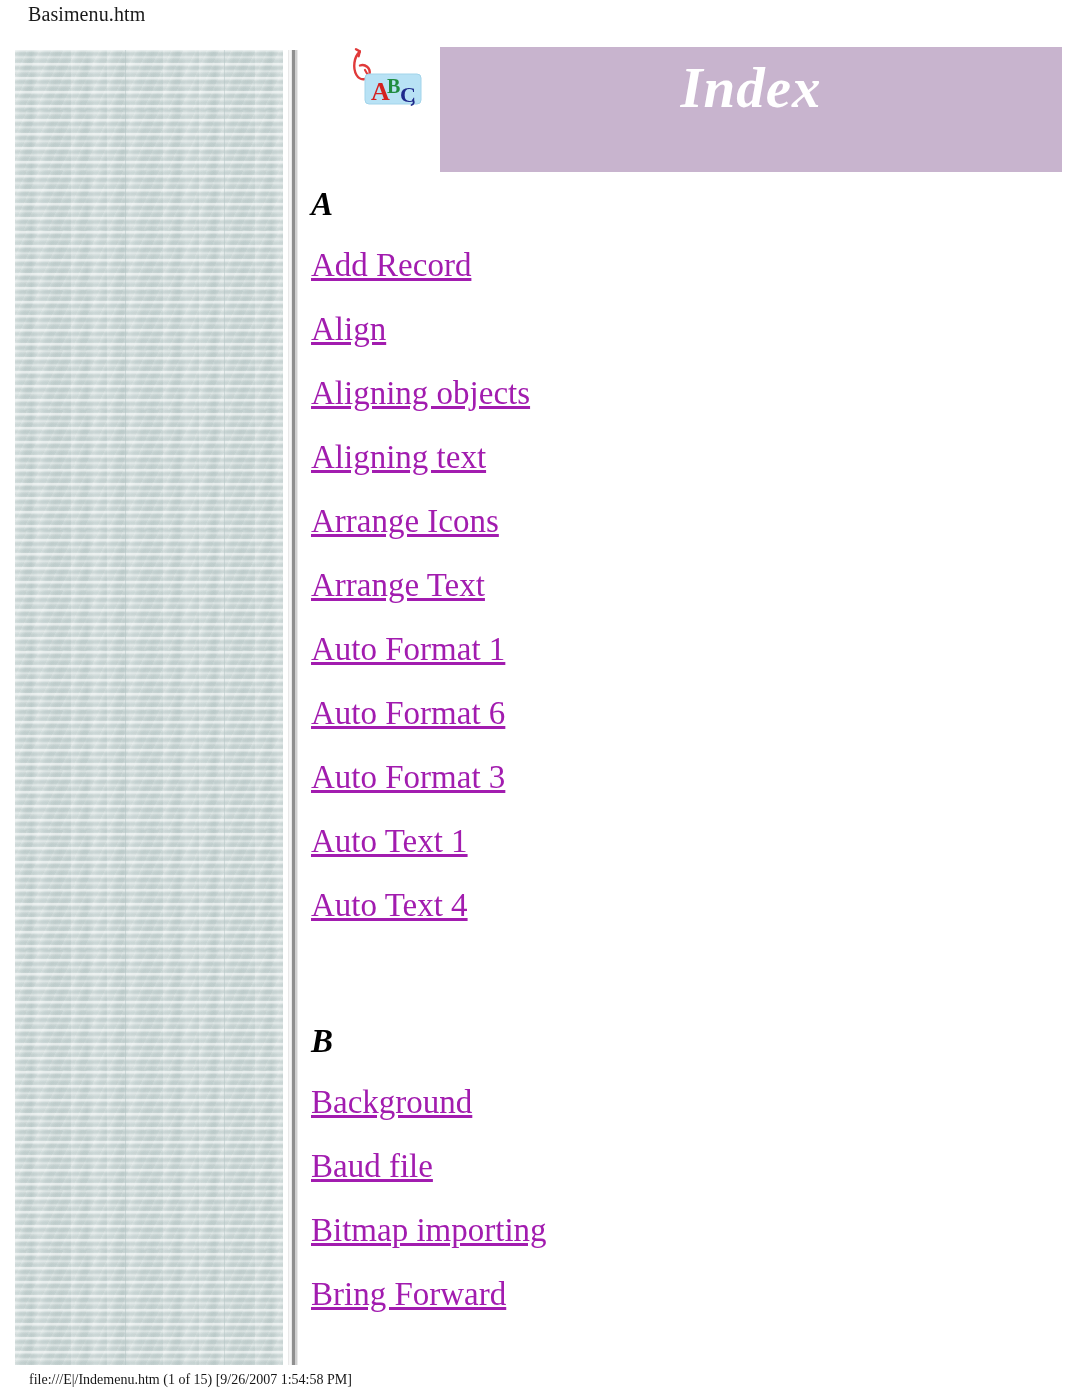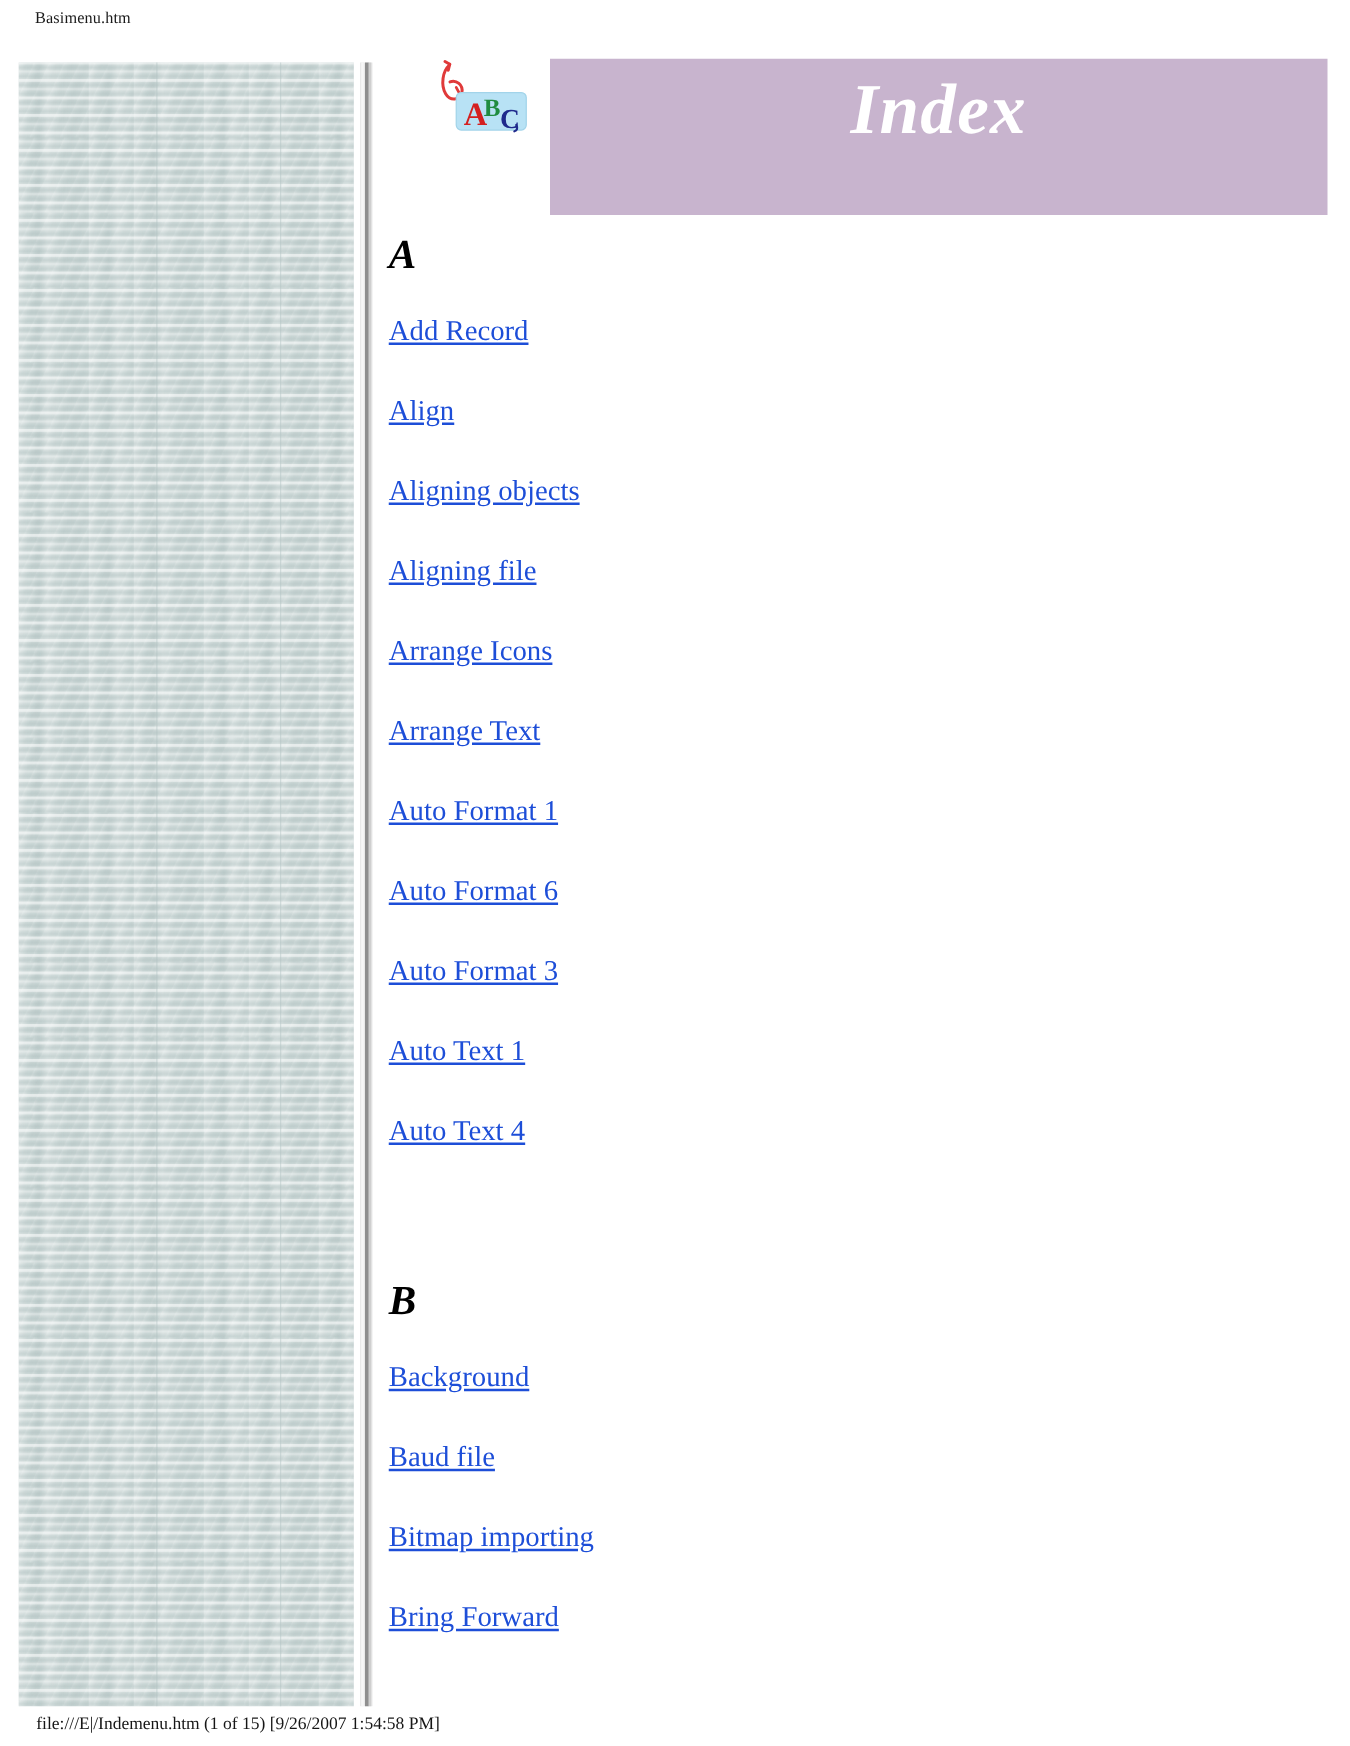--- a/index.html
+++ b/index.html
@@ -14,21 +14,21 @@
     overflow: hidden;
     font-family: "Liberation Serif", "DejaVu Serif", serif;
     color: #000000;
   }
 
   
   #page-caption {
     position: absolute;
     left: 28px;
     top: 5px;
-    font-size: 13px;
+    font-size: 20px;
     line-height: 18px;
     letter-spacing: .1px;
     color: #1a1a1a;
     white-space: nowrap;
   }
 
   
   #sidebar-wrap {
     position: absolute;
     left: 15px;
@@ -177,23 +177,23 @@
     font-weight: bold;
     font-style: italic;
     color: #000000;
     margin: 0 0 27px 0;
     padding: 0;
   }
   .group-B .letter-heading { margin-top: 102px; }
 
   .index-link {
     display: block;
-    font-size: 23px;
+    font-size: 33px;
     line-height: 30px;
-    color: #1d4ed8;
+    color: #a21caf;
     text-decoration: underline;
     margin-bottom: 34px;
     width: max-content;
     cursor: pointer;
   }
 
   
   #footer-path {
     position: absolute;
     left: 29px;
@@ -248,21 +248,21 @@
   </div>
 
   <div id="index-body">
 
     <div class="letter-group group-A">
       <div class="letter-heading">A</div>
 
       <a class="index-link" href="#">Add Record</a>
       <a class="index-link" href="#">Align</a>
       <a class="index-link" href="#">Aligning objects</a>
-      <a class="index-link" href="#">Aligning file</a>
+      <a class="index-link" href="#">Aligning text</a>
       <a class="index-link" href="#">Arrange Icons</a>
       <a class="index-link" href="#">Arrange Text</a>
       <a class="index-link" href="#">Auto Format 1</a>
       <a class="index-link" href="#">Auto Format 6</a>
       <a class="index-link" href="#">Auto Format 3</a>
       <a class="index-link" href="#">Auto Text 1</a>
       <a class="index-link" href="#">Auto Text 4</a>
     </div>
 
     <div class="letter-group group-B">

